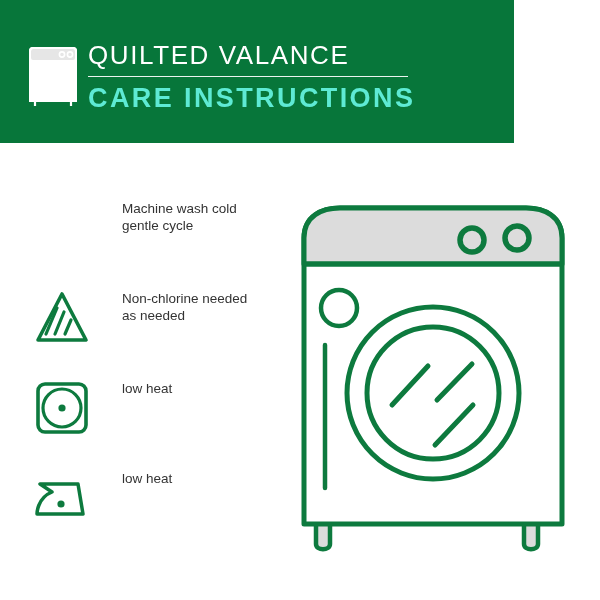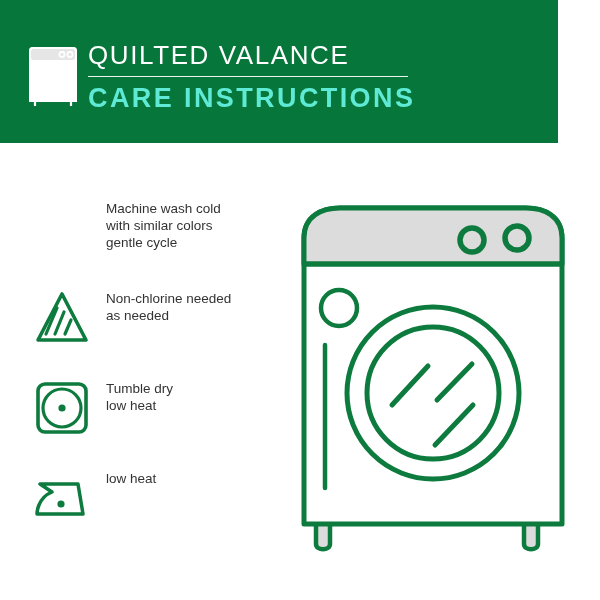--- a/index.html
+++ b/index.html
@@ -18,25 +18,26 @@
     width: 600px;
     height: 600px;
     background: #ffffff;
   }
 
   
   .header {
     position: absolute;
     left: 0;
     top: 0;
-    width: 558px;
+    width: 504px;
     height: 143px;
     background: #07763a;
     display: flex;
     align-items: center;
+    padding-left: 10px;
   }
   .header-logo {
     position: absolute;
     left: 26px;
     top: 45px;
     width: 54px;
     height: 62px;
   }
   .header-titles {
     position: absolute;
@@ -81,21 +82,21 @@
   }
   .care-symbol {
     position: absolute;
     left: 0;
     top: 0;
     width: 72px;
     height: 64px;
   }
   .care-text {
     position: absolute;
-    left: 76px;
+    left: 92px;
     top: 4px;
     width: 165px;
     color: #333333;
     font-size: 13.5px;
     line-height: 17px;
   }
   .care-text div { white-space: nowrap; }
 
   
   .machine {
@@ -137,21 +138,20 @@
       <div class="title-sub">CARE INSTRUCTIONS</div>
     </div>
 
   </div>
 
   <div class="care-list">
 
     <div class="care-row">
       <div class="care-text">
         <div>Machine wash cold</div>
-        <div>with similar colors</div>
         <div>gentle cycle</div>
       </div>
     </div>
 
     <div class="care-row">
       <div class="care-symbol">
         <svg viewBox="0 0 72 64" width="72" height="64">
           <path d="M32 8 L56 54 L8 54 Z" fill="none" stroke="#0d7a3e" stroke-width="3.6" stroke-linejoin="round"></path>
           <line x1="27" y1="22" x2="16" y2="48" stroke="#0d7a3e" stroke-width="3.2" stroke-linecap="round"></line>
           <line x1="34" y1="26" x2="25" y2="48" stroke="#0d7a3e" stroke-width="3.2" stroke-linecap="round"></line>
@@ -166,21 +166,20 @@
 
     <div class="care-row">
       <div class="care-symbol">
         <svg viewBox="0 0 72 64" width="72" height="64">
           <rect x="8" y="8" width="48" height="48" rx="7" fill="none" stroke="#0d7a3e" stroke-width="3.6"></rect>
           <circle cx="32" cy="32" r="19" fill="none" stroke="#0d7a3e" stroke-width="3.2"></circle>
           <circle cx="32" cy="32" r="3.6" fill="#0d7a3e"></circle>
         </svg>
       </div>
       <div class="care-text">
-        <div>Tumble dry</div>
         <div>low heat</div>
       </div>
     </div>
 
     <div class="care-row">
       <div class="care-symbol">
         <svg viewBox="0 0 72 64" width="72" height="64">
           <path d="M10 18 L48 18 L53 48 L7 48 C7 48 7 32 22 26 Z" fill="none" stroke="#0d7a3e" stroke-width="3.5" stroke-linejoin="round"></path>
           <circle cx="31" cy="38" r="3.6" fill="#0d7a3e"></circle>
         </svg>

